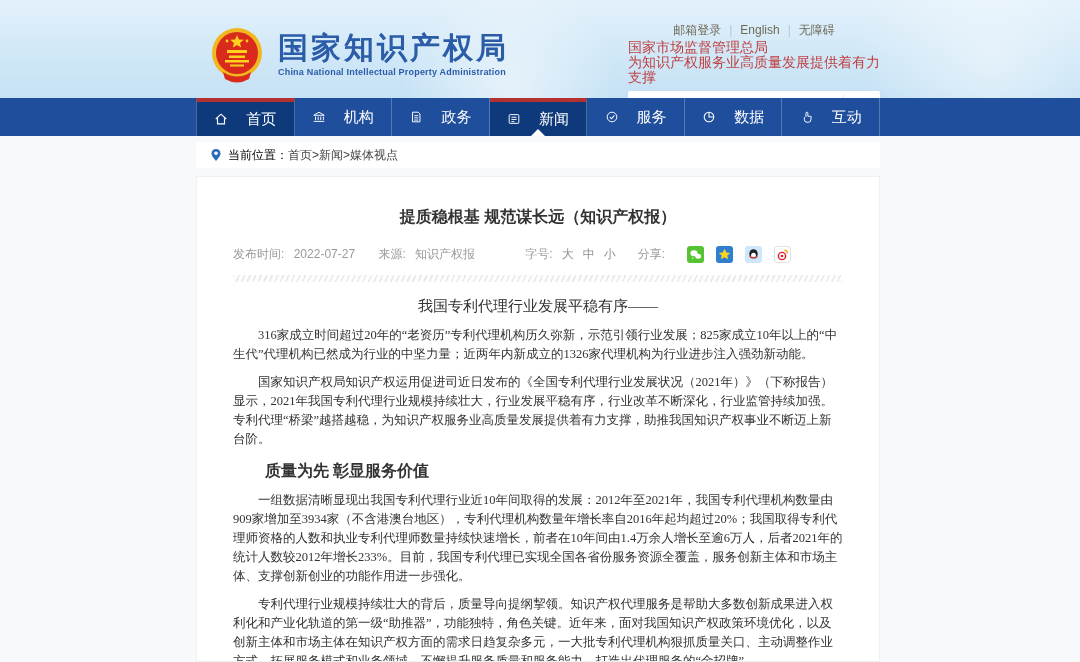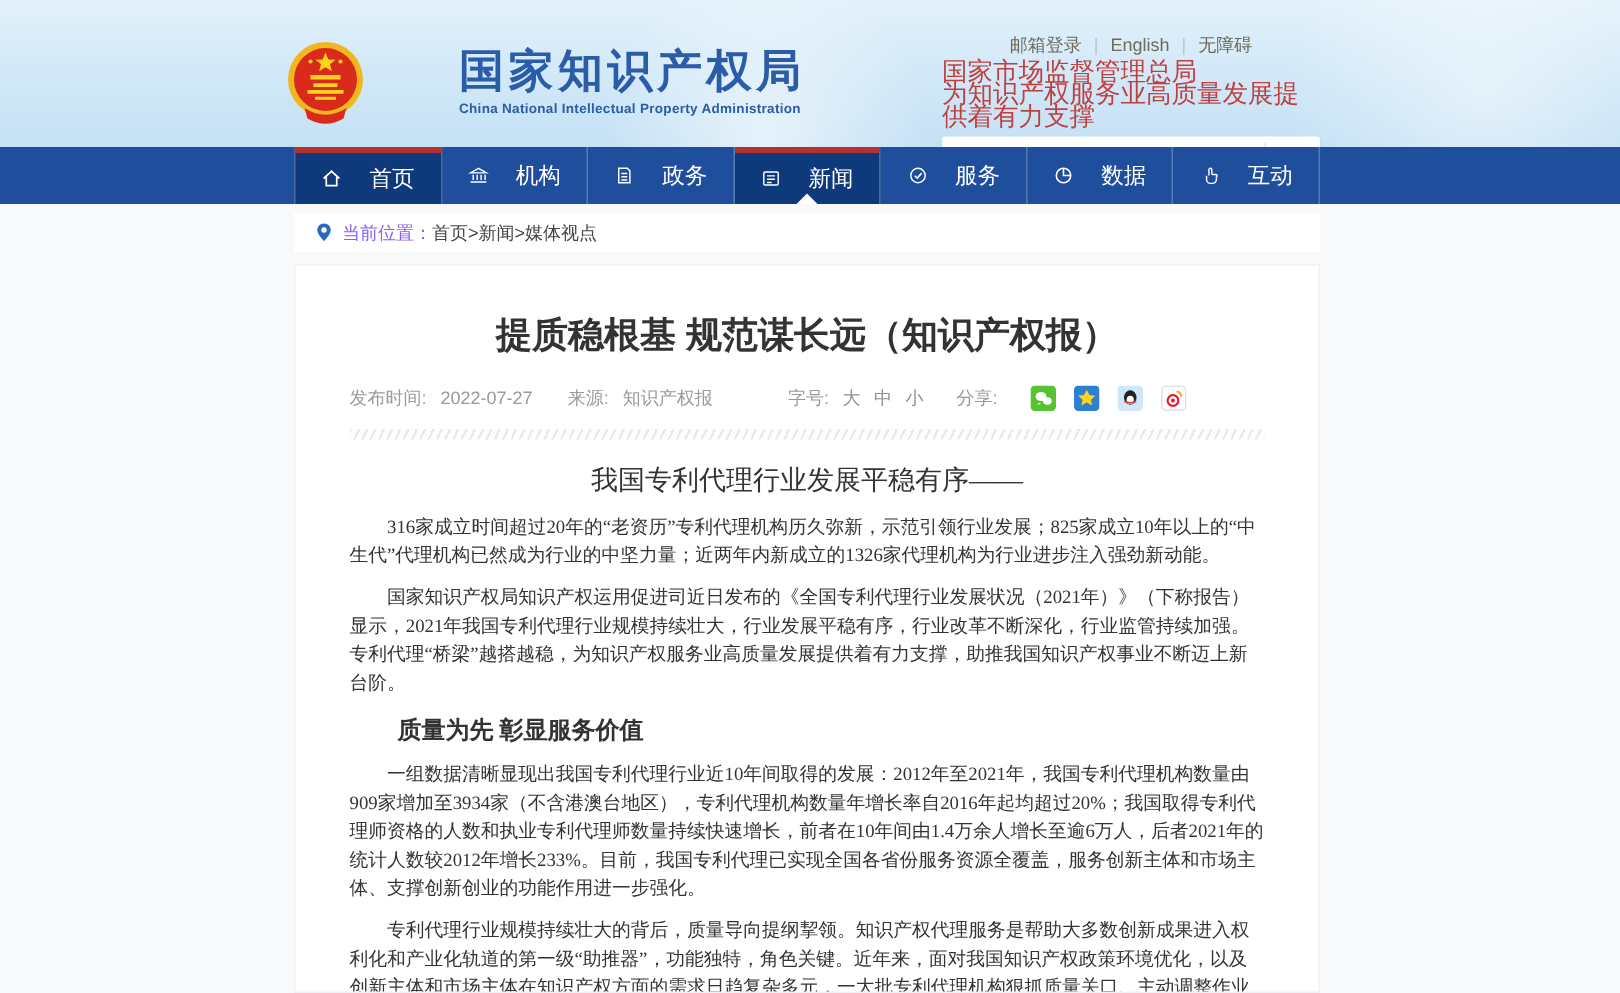--- a/index.html
+++ b/index.html
@@ -16,30 +16,30 @@
     overflow:hidden;
   }
   .header::before{
     content:"";position:absolute;left:400px;top:-20px;width:220px;height:220px;border-radius:50%;
     background:radial-gradient(circle,rgba(255,255,255,.55) 0%,rgba(255,255,255,0) 70%);
   }
   .header::after{
     content:"";position:absolute;left:830px;top:-40px;width:320px;height:200px;border-radius:50%;
     background:radial-gradient(circle,rgba(255,255,255,.45) 0%,rgba(255,255,255,0) 70%);
   }
-  .brand{position:absolute;left:188px;top:26px;display:flex;align-items:flex-start;z-index:2;gap:48px;}
+  .brand{position:absolute;left:208px;top:26px;display:flex;align-items:flex-start;z-index:2;}
   .emblem{width:58px;height:60px;margin-right:12px;}
   .brand-text{padding-top:6px;}
   .site-name{font-size:30px;font-weight:bold;color:#2b5ca8;letter-spacing:3px;line-height:32px;}
   .site-name-en{font-size:9px;font-weight:bold;color:#2b5ca8;letter-spacing:.2px;margin-top:3px;}
   .header-right{position:absolute;left:628px;top:22px;width:252px;z-index:2;}
   .top-links{text-align:center;font-size:12px;color:#6e6a58;height:16px;line-height:16px;}
   .top-links .tlink{cursor:pointer;}
   .top-links .sep{color:#b9c6d2;margin:0 8px;}
-  .gov-links{margin-top:2px;font-size:17px;line-height:15px;color:#bf4040;}
+  .gov-links{margin-top:2px;font-size:14px;line-height:15px;color:#bf4040;}
   .gov-links div{cursor:pointer;}
   .searchbox{
     margin-top:6px;height:27px;background:#fff;border-radius:2px;
     display:flex;align-items:center;box-shadow:0 1px 2px rgba(60,100,150,.12);
   }
   .searchbox input{
     flex:1;border:none;outline:none;background:transparent;
     font-size:12px;color:#333;padding:0 10px;height:100%;
   }
   .searchbox input::placeholder{color:#9aa0a6;}
@@ -63,41 +63,41 @@
     border-bottom:7px solid #fff;
   }
   .nav-tab svg{display:block;}
   
   .crumbbar{
     margin:6px 0 0 196px;width:684px;height:26px;background:#fff;
     display:flex;align-items:center;box-sizing:border-box;padding:0 14px;
     font-size:12px;color:#555;
   }
   .crumbbar svg{margin-right:6px;}
-  .crumb-label{color:#8b5cf6;}
+  .crumb-label{color:#000000;}
   .crumb-path{color:#444;}
   
   .card{
     margin:8px 0 0 196px;width:684px;height:486px;background:#fff;
     box-sizing:border-box;padding:22px 36px 0 36px;overflow:hidden;
     border:1px solid #eef1f4;
   }
-  .art-title{font-size:24px;font-weight:bold;color:#333;text-align:center;margin:8px 0 0;}
+  .art-title{font-size:16px;font-weight:bold;color:#333;text-align:center;margin:8px 0 0;}
   .meta{margin-top:18px;display:flex;align-items:center;font-size:12px;color:#9a9a9a;}
   .meta .mleft span{margin-right:6px;}
   .meta .mright{margin-left:auto;margin-right:52px;display:flex;align-items:flex-end;}
   .meta .size{margin-left:9px;cursor:pointer;color:#8f8f8f;}
   .meta .share-label{margin-left:22px;margin-right:10px;}
   .share-icon{width:17px;height:17px;margin-left:12px;cursor:pointer;display:inline-block;}
   .hatch{
     margin-top:12px;height:7px;
     background:repeating-linear-gradient(115deg,#e9e9e9 0 1.5px,#fdfdfd 1.5px 5px);
   }
   .content{margin-top:15px;font-family:"Liberation Serif","DejaVu Serif",serif;}
-  .intro{font-size:18px;color:#333;text-align:center;margin:0 0 10px;}
+  .intro{font-size:15px;color:#333;text-align:center;margin:0 0 10px;}
   .para{font-size:12.5px;color:#333;line-height:19px;text-indent:2em;margin:0 0 9px;}
   .sec-head{font-size:16px;color:#333;font-weight:bold;text-indent:2em;margin:12px 0 9px;}
 </style>
 </head>
 <body>
 
 <div class="header">
   <div class="brand">
     <svg class="emblem" viewBox="0 0 58 60">
       <circle cx="29" cy="27" r="25" fill="#f0b71f"></circle>

